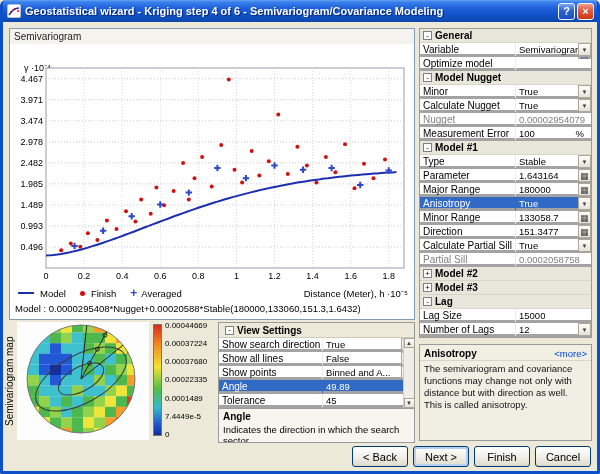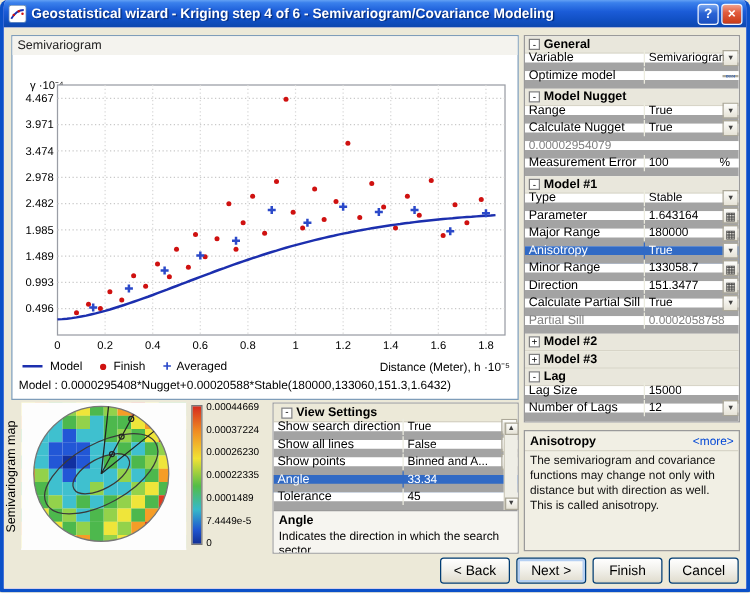--- a/index.html
+++ b/index.html
@@ -34,21 +34,21 @@
   
   .grid{background:#fff;border:1px solid #9a9a9a;font-size:10px;overflow:hidden;}
   #view-settings{position:absolute;left:215px;top:300px;width:197px;height:121px;background:#fff;border:1px solid #9a9a9a;display:flex;flex-direction:column;font-size:10px;}
   .vs-header{height:15px;background:#ece9d8;border-bottom:1px solid #cfccbe;display:flex;align-items:center;padding:0 3px;font-weight:bold;flex:none;}
   #vs-grid{flex:none;position:relative;}
   .vs-desc{flex:1;border-top:1px solid #9a9a9a;background:#f6f5f0;padding:2px 4px;font-size:9.5px;line-height:1.2;overflow:hidden;}
   .vs-desc b{display:block;font-size:10px;margin-bottom:1px;}
   .vs-scroll{position:absolute;right:0;top:15px;width:11px;height:70px;background:#efeee6;border-left:1px solid #cfccbe;display:flex;flex-direction:column;justify-content:space-between;align-items:center;z-index:3;}
   .vs-scroll span{font-size:6px;width:11px;height:10px;display:flex;align-items:center;justify-content:center;background:linear-gradient(#fdfdfb,#e6e3d7);border:1px solid #aca899;color:#404040;}
   #prop-grid{position:absolute;left:416px;top:6px;width:173px;height:310px;}
-  .pg-row{height:14px;display:flex;align-items:center;border-bottom:7px solid #a3a3a3;background:#fff;}
+  .pg-row{height:14px;display:flex;align-items:flex-start;border-bottom:3px solid #a3a3a3;background:#fff;}
   .pg-group{background:#e9e7dc;font-weight:bold;align-items:center;border-bottom:1px solid #d8d5c8;}
   .pg-box{width:9px;height:9px;border:1px solid #808080;background:#fff;font-size:8px;font-weight:normal;color:#000;display:inline-flex;align-items:center;justify-content:center;margin:0 3px;line-height:1;flex:none;}
   .pg-label{padding:1px 3px;border-right:1px solid #ececdf;overflow:hidden;white-space:nowrap;flex:none;}
   #prop-grid .pg-label{width:96px;}
   #vs-grid .pg-label{width:104px;}
   .pg-value{flex:1;padding:1px 3px;display:flex;align-items:center;position:relative;overflow:hidden;white-space:nowrap;}
   .pg-vtext{overflow:hidden;font-size:9.5px;}
   .pg-suffix{margin-left:auto;padding-right:4px;font-size:9.5px;}
   .pg-ctrl{position:absolute;right:0;top:0;bottom:0;width:13px;background:linear-gradient(#fdfdfb,#e6e3d7);border:1px solid #aca899;font-size:6px;display:flex;align-items:center;justify-content:center;color:#404040;}
   .pg-ctrl.calc{font-size:9px;}
@@ -339,21 +339,21 @@
         <line x1="64" y1="57" x2="89.9" y2="9.6" stroke="#222"></line>
         <line x1="64" y1="57" x2="69.8" y2="3.3" stroke="#222"></line>
         <circle cx="72.6" cy="41.2" r="2" fill="none" stroke="#222"></circle>
         <circle cx="80.3" cy="27.2" r="2" fill="none" stroke="#222"></circle>
         <circle cx="88.0" cy="13.1" r="2" fill="none" stroke="#222"></circle>
       </svg>
     <div id="colorbar"></div>
     <div id="colorbar-labels">
         <span class="cb-label">0.00044669</span>
         <span class="cb-label">0.00037224</span>
-        <span class="cb-label">0.00026230</span>
+        <span class="cb-label">0.00037680</span>
         <span class="cb-label">0.00022335</span>
         <span class="cb-label">0.0001489</span>
         <span class="cb-label">7.4449e-5</span>
         <span class="cb-label">0</span>
       </div>
 
     <div id="view-settings">
       <div class="vs-header">
         <span class="pg-box">-</span>
         <span>View Settings</span>
@@ -376,21 +376,21 @@
           <div class="pg-row">
             <span class="pg-label">Show points</span>
             <span class="pg-value">
               <span class="pg-vtext">Binned and A...</span>
               <span class="pg-ctrl">▼</span>
             </span>
           </div>
           <div class="pg-row pg-selected">
             <span class="pg-label">Angle</span>
             <span class="pg-value">
-              <span class="pg-vtext">33.34</span>
+              <span class="pg-vtext">49.89</span>
             </span>
           </div>
           <div class="pg-row">
             <span class="pg-label">Tolerance</span>
             <span class="pg-value">
               <span class="pg-vtext">45</span>
             </span>
           </div>
         </div>
       <div class="vs-scroll">
@@ -420,34 +420,35 @@
           <span class="pg-value">
             <span class="pg-vtext"></span>
             <span class="pg-ctrl opt">▧</span>
           </span>
         </div>
         <div class="pg-row pg-group">
           <span class="pg-box">-</span>
           <span class="pg-glabel">Model Nugget</span>
         </div>
         <div class="pg-row">
-          <span class="pg-label">Range</span>
+          <span class="pg-label">Minor</span>
           <span class="pg-value">
             <span class="pg-vtext">True</span>
             <span class="pg-ctrl">▼</span>
           </span>
         </div>
         <div class="pg-row">
           <span class="pg-label">Calculate Nugget</span>
           <span class="pg-value">
             <span class="pg-vtext">True</span>
             <span class="pg-ctrl">▼</span>
           </span>
         </div>
         <div class="pg-row">
+          <span class="pg-label dis">Nugget</span>
           <span class="pg-value dis">
             <span class="pg-vtext">0.00002954079</span>
           </span>
         </div>
         <div class="pg-row">
           <span class="pg-label">Measurement Error</span>
           <span class="pg-value">
             <span class="pg-vtext">100</span>
             <span class="pg-suffix">%</span>
           </span>

